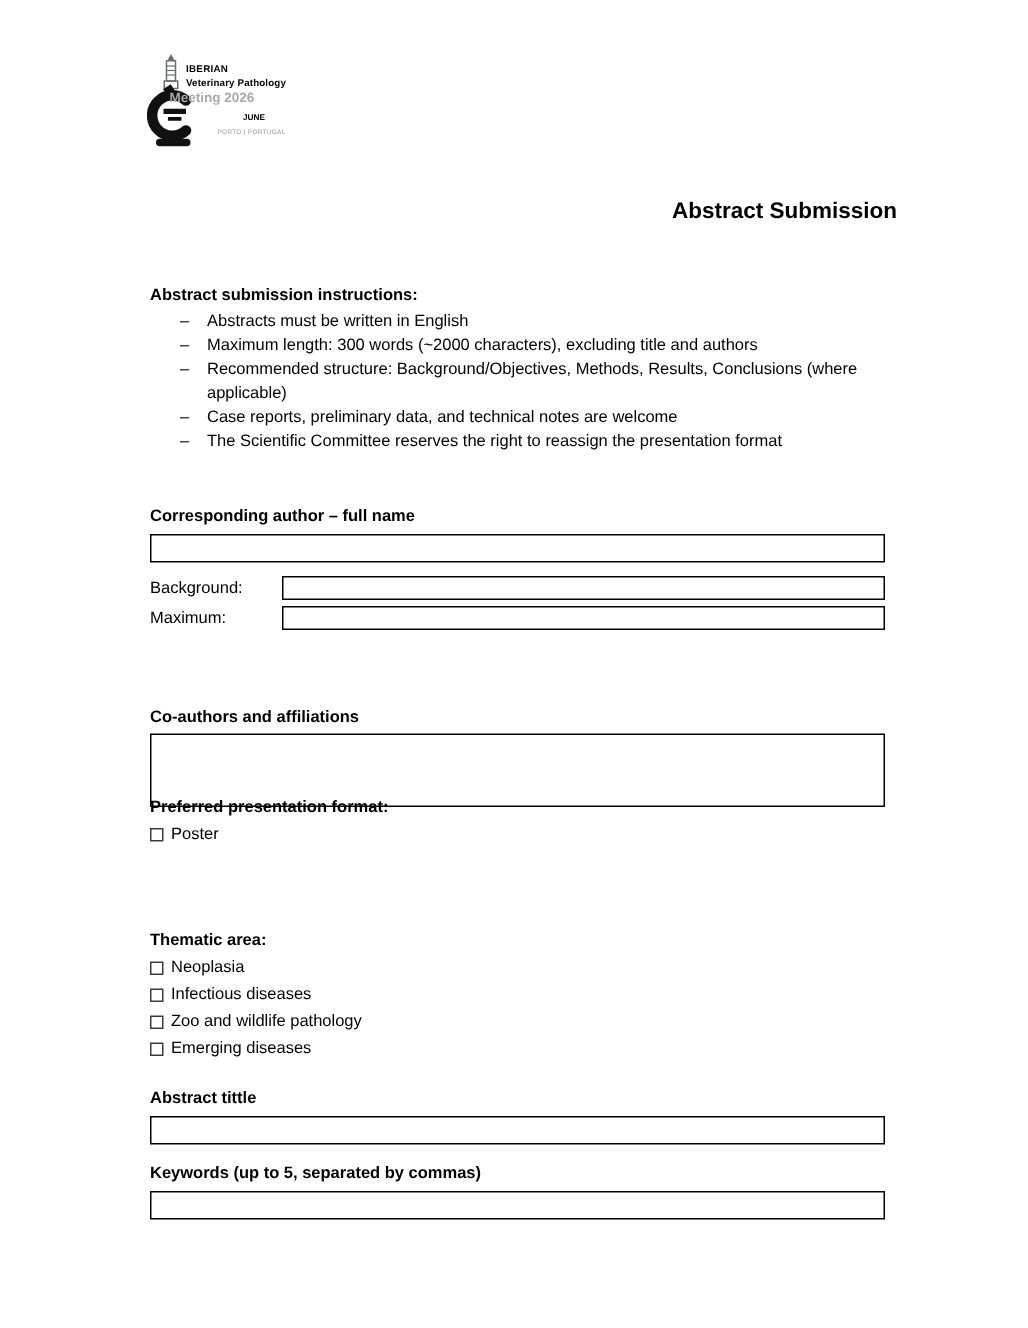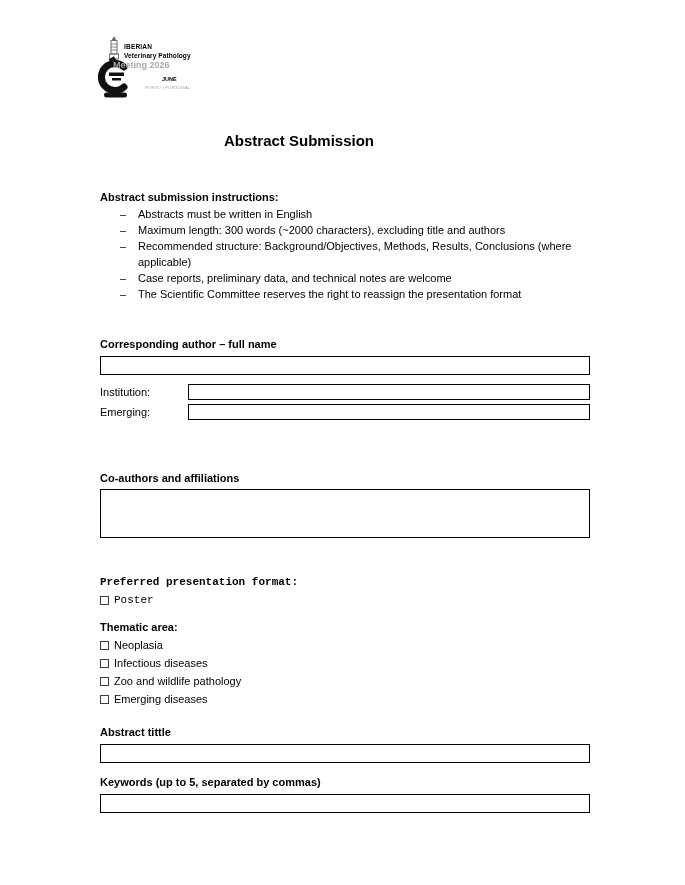--- a/index.html
+++ b/index.html
@@ -15,36 +15,36 @@
   .logo svg { position:absolute; }
   .tower { left:8px; top:0; }
   .scope { left:0px; top:20px; }
   .logo-l1 { position:absolute; left:26px; top:7px;  font-size:6.5px; font-weight:bold; letter-spacing:.2px; }
   .logo-l2 { position:absolute; left:26px; top:15.5px; font-size:6.5px; font-weight:bold; letter-spacing:.1px; }
   .logo-l3 { position:absolute; left:15px; top:23.5px; font-size:9px; font-weight:bold; color:#a7a9ac; }
   .logo-month { position:absolute; left:64px; top:40px; font-size:5.5px; font-weight:bold; }
   .logo-loc { position:absolute; left:47px; top:49px; font-size:4.3px; color:#9b9da0; letter-spacing:.2px; }
 
   
-  .title-block { position:absolute; left:0; top:131px; width:598px; text-align:center;
+  .title-block { position:absolute; left:0; top:131px; width:598px; text-align:right;
                  font-size:15px; font-weight:bold; line-height:20px; }
 
   
   .sec { position:absolute; left:100px; width:490px; }
   .sec-h { font-size:11px; font-weight:bold; line-height:14px; }
 
   .instructions { top:190px; width:482px; }
   .instr-list { margin-top:2px; }
   .li { display:flex; font-size:11px; line-height:16px; padding-left:20px; }
   .li .dash { width:18px; flex:none; }
 
   .sec-author { top:337px; }
   .sec-contact { top:384px; }
   .sec-coauthors { top:471px; }
-  .sec-format { top:575px;font-family:Liberation Mono, monospace; }
+  .sec-format { top:531px; }
   .sec-thematic { top:620px; }
   .sec-title { top:725px; }
   .sec-keywords { top:775px; }
 
   input.box, textarea.box {
     display:block; width:100%; border:1px solid #000; background:#fff;
     font-family:"Liberation Sans", sans-serif; font-size:11px; padding:1px 4px;
     border-radius:0; outline:none;
   }
   input.tall { height:19px; margin-top:5px; }
@@ -118,25 +118,25 @@
     </div>
   </div>
 
   <div class="sec sec-author">
     <div class="sec-h">Corresponding author – full name</div>
     <input class="box tall" type="text" value="" style="">
   </div>
 
   <div class="sec sec-contact">
     <div class="row">
-      <span class="lbl">Institution:</span>
+      <span class="lbl">Background:</span>
       <input class="box" type="text" value="" style="">
     </div>
     <div class="row">
-      <span class="lbl">Emerging:</span>
+      <span class="lbl">Maximum:</span>
       <input class="box" type="text" value="" style="">
     </div>
   </div>
 
   <div class="sec sec-coauthors">
     <div class="sec-h">Co-authors and affiliations</div>
     <textarea class="box" style=""></textarea>
   </div>
 
   <div class="sec sec-format">

